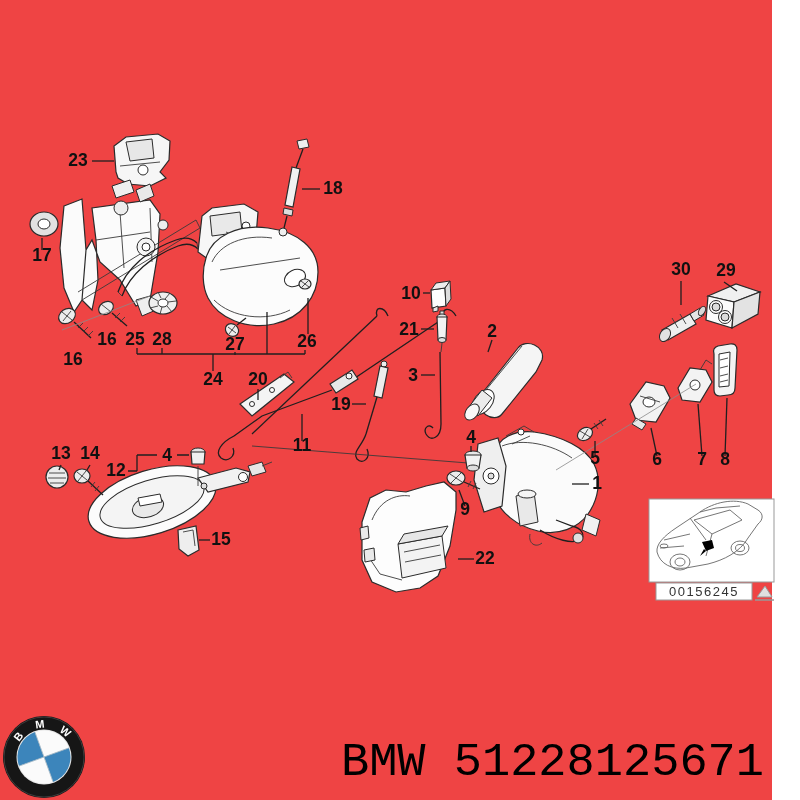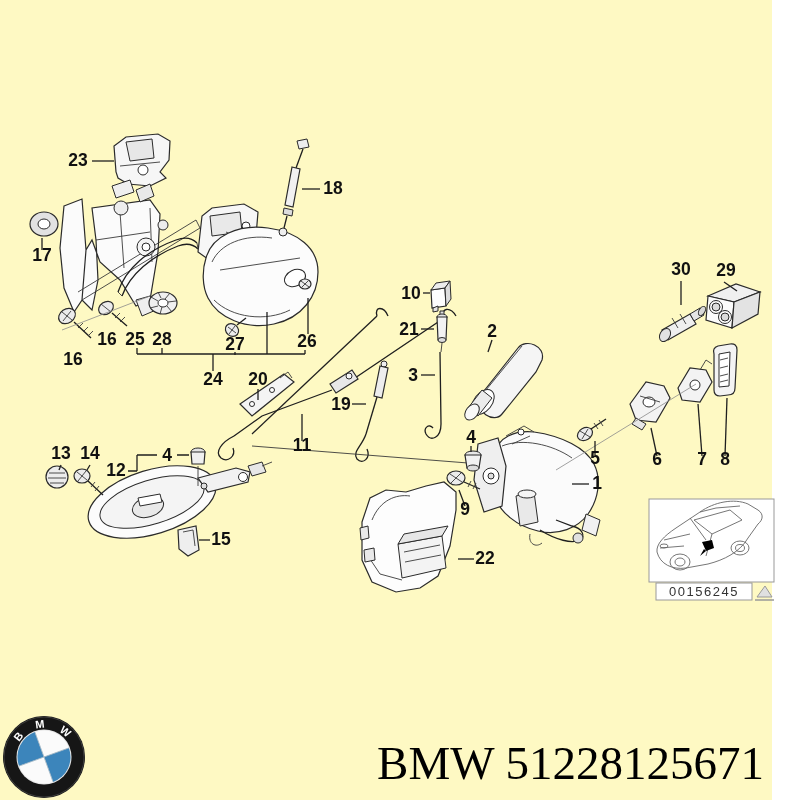--- a/index.html
+++ b/index.html
@@ -1,29 +1,29 @@
 <!DOCTYPE html>
 <html><head>
 <meta charset="utf-8">
 <style>
   html,body{margin:0;padding:0;background:#fff;width:800px;height:800px;overflow:hidden;
             font-family:"Liberation Sans", sans-serif;}
-  #stage{position:relative;width:772px;height:800px;background:#fef9c3;}
+  #stage{position:relative;width:772px;height:800px;background:#ef4444;}
   #diagram-svg{position:absolute;left:0;top:0;}
   .plbl{font-family:"Liberation Sans", sans-serif;font-weight:bold;font-size:17.5px;fill:#111;
         text-anchor:middle;}
   .inset-code{font-family:"Liberation Sans", sans-serif;font-size:13px;fill:#333;letter-spacing:1.5px;
         text-anchor:middle;}
   .ln{stroke:#1f1f1f;stroke-width:1.3;fill:none;}
   .thin{stroke:#3a3a3a;stroke-width:0.9;fill:none;}
   .axis{stroke:#8a8a8a;stroke-width:0.8;fill:none;}
   .part{stroke:#2b2b2b;stroke-width:1.2;}
   .part2{stroke:#2b2b2b;stroke-width:1;}
   #footer-text{position:absolute;right:8px;top:736px;font-size:47px;color:#000;
-        font-family:Liberation Serif, serif;white-space:nowrap;margin-left:17px;}
+        font-family:Liberation Mono, monospace;white-space:nowrap;margin-left:17px;}
   #brand-logo{position:absolute;left:2px;top:715px;width:84px;height:84px;}
   .logo-letter{font-family:"Liberation Sans", sans-serif;font-size:11px;font-weight:bold;fill:#fff;
         text-anchor:middle;}
 </style>
 </head>
 <body>
 
 <div id="stage">
 
 <svg id="diagram-svg" width="800" height="800" viewBox="0 0 800 800">

